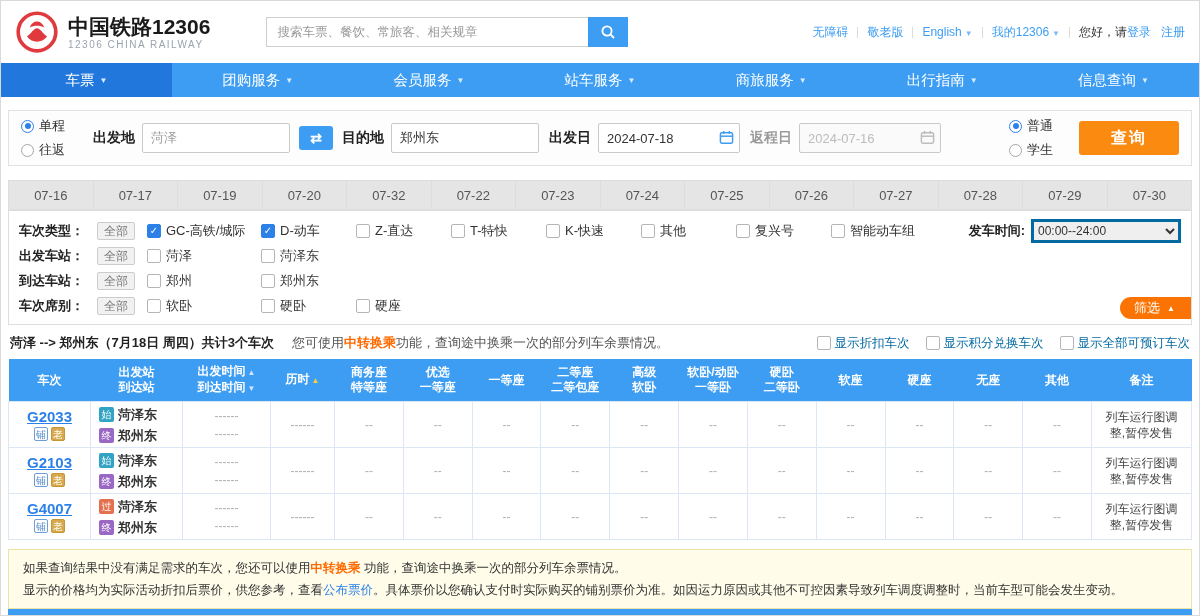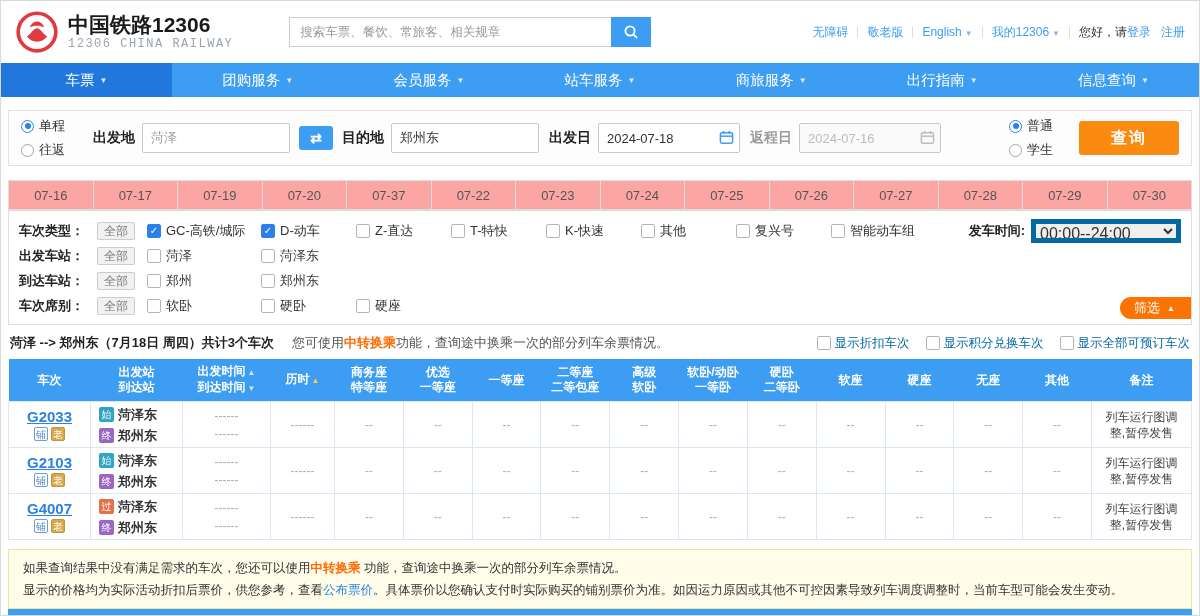--- a/index.html
+++ b/index.html
@@ -3,21 +3,21 @@
 <meta charset="utf-8">
 <style>
   * { margin:0; padding:0; box-sizing:border-box; }
   body { font-family:"Liberation Sans","DejaVu Sans",sans-serif; background:#fff; }
   .page { width:1200px; height:616px; overflow:hidden; position:relative; border:1px solid #d9d9d9; background:#fff; }
 
   
   .top { height:62px; display:flex; align-items:center; padding:0 14px; }
   .logo { display:flex; align-items:center; gap:9px; }
   .logo-title { font-size:21px; font-weight:bold; color:#1a1a1a; line-height:24px; }
-  .logo-sub { font-size:12px; color:#9aa3ad; letter-spacing:1.5px;font-family:Liberation Mono, monospace; }
+  .logo-sub { font-size:10px; color:#9aa3ad; letter-spacing:1.5px; }
   .searchbox { display:flex; margin-left:56px; }
   .searchbox input { width:322px; height:30px; border:1px solid #cfcfcf; border-right:none; padding:0 10px; font-size:12.5px; color:#333; outline:none; }
   .searchbox input::placeholder { color:#999; }
   .search-btn { width:40px; height:30px; background:#3d9df2; border:none; display:flex; align-items:center; justify-content:center; cursor:pointer; }
   .toplinks { margin-left:auto; display:flex; align-items:center; font-size:12px; color:#3d9df2; white-space:nowrap; }
   .toplinks .lnk { color:#3d9df2; cursor:pointer; }
   .toplinks .sep { width:1px; height:11px; background:#dcdcdc; margin:0 9px; }
   .toplinks .caret { font-size:8px; margin-left:3px; color:#7db9f5; }
   .toplinks .greet { color:#333; }
   .toplinks .reg { margin-left:10px; }
@@ -44,36 +44,36 @@
   .date-wrap { position:relative; display:inline-block; }
   .date-wrap input { width:142px; padding-right:26px; }
   .cal-ico { position:absolute; right:6px; top:7px; color:#3d9df2; }
   .date-wrap.disabled input { color:#bcbcbc; background:#fafafa; }
   .date-wrap.disabled .cal-ico { color:#bdbdbd; }
   .right-group { margin-left:auto; display:flex; align-items:center; gap:26px; }
   .btn-query { width:100px; height:34px; background:#fb8a11; border:none; border-radius:3px; color:#fff; font-size:16px; font-weight:bold; cursor:pointer; letter-spacing:2px; }
 
   
   .date-tabs { margin:14px 7px 0; display:flex; position:relative; z-index:2; }
-  .dtab { flex:1; height:30px; background:#fca5a5; border:1px solid #ddd; border-left:none; display:flex; align-items:center; justify-content:center; font-size:13px; color:#555; cursor:pointer; white-space:nowrap; }
+  .dtab { flex:1; height:30px; background:#e5e5e5; border:1px solid #ddd; border-left:none; display:flex; align-items:center; justify-content:center; font-size:13px; color:#555; cursor:pointer; white-space:nowrap; }
   .dtab:first-child { border-left:1px solid #ddd; }
   .dtab.active { flex:1.55; background:#fff; color:#1f6fd0; font-weight:bold; border-bottom:1px solid #fff; margin-bottom:-1px; height:31px; }
 
   
   .filters { margin:0 7px; border:1px solid #ddd; background:#fff; padding:7px 10px 6px; position:relative; }
   .frow { display:flex; align-items:center; min-height:25px; font-size:13px; }
   .flabel { font-weight:bold; color:#222; width:78px; white-space:nowrap; }
   .all-btn { font-size:12px; color:#777; background:#f1f1f1; border:1px solid #ccc; border-radius:2px; padding:1px 6px; margin-right:12px; cursor:pointer; line-height:14px; }
   .fopt { display:inline-flex; align-items:center; gap:5px; min-width:95px; color:#333; cursor:pointer; }
   .fopt.first { min-width:114px; }
   .cb { width:14px; height:14px; border:1px solid #b5b5b5; border-radius:2px; background:#fff; display:inline-flex; align-items:center; justify-content:center; font-size:10px; color:#fff; line-height:12px; }
   .cb.checked { background:#2c81e8; border-color:#2c81e8; }
   .time-group { margin-left:auto; display:flex; align-items:center; gap:6px; }
   .time-group .flabel2 { font-weight:bold; color:#222; }
-  .time-select { width:150px; height:24px; font-size:16px; color:#333; border:5px solid #0369a1; }
+  .time-select { width:150px; height:24px; font-size:12px; color:#333; border:3px solid #0369a1; }
   .filter-btn { position:absolute; right:0; bottom:5px; background:#fb7403; color:#fff; border:none; height:22px; padding:0 16px 0 14px; border-radius:12px 0 0 12px; display:flex; align-items:center; gap:7px; font-size:13px; cursor:pointer; }
   .filter-btn .up { font-size:8px; }
 
   
   .result-bar { margin:4px 7px 0; padding:5px 2px; display:flex; align-items:center; font-size:13px; }
   .res-bold { font-weight:bold; color:#222; }
   .res-tip { margin-left:18px; color:#555; }
   .res-tip .orange { color:#ff6a00; font-weight:bold; }
   .res-cbs { margin-left:auto; display:flex; align-items:center; gap:16px; font-size:12.5px; color:#0369a1;text-align:right; }
   .res-cb { display:inline-flex; align-items:center; gap:4px; cursor:pointer; }
@@ -229,21 +229,21 @@
       </div>
       <button class="btn-query">查询</button>
     </div>
   </section>
 
   <div class="date-tabs">
       <div class="dtab">07-16</div>
       <div class="dtab">07-17</div>
       <div class="dtab">07-19</div>
       <div class="dtab">07-20</div>
-      <div class="dtab">07-37</div>
+      <div class="dtab">07-32</div>
       <div class="dtab">07-22</div>
       <div class="dtab">07-23</div>
       <div class="dtab">07-24</div>
       <div class="dtab">07-25</div>
       <div class="dtab">07-26</div>
       <div class="dtab">07-27</div>
       <div class="dtab">07-28</div>
       <div class="dtab">07-29</div>
       <div class="dtab">07-30</div>
     </div>

